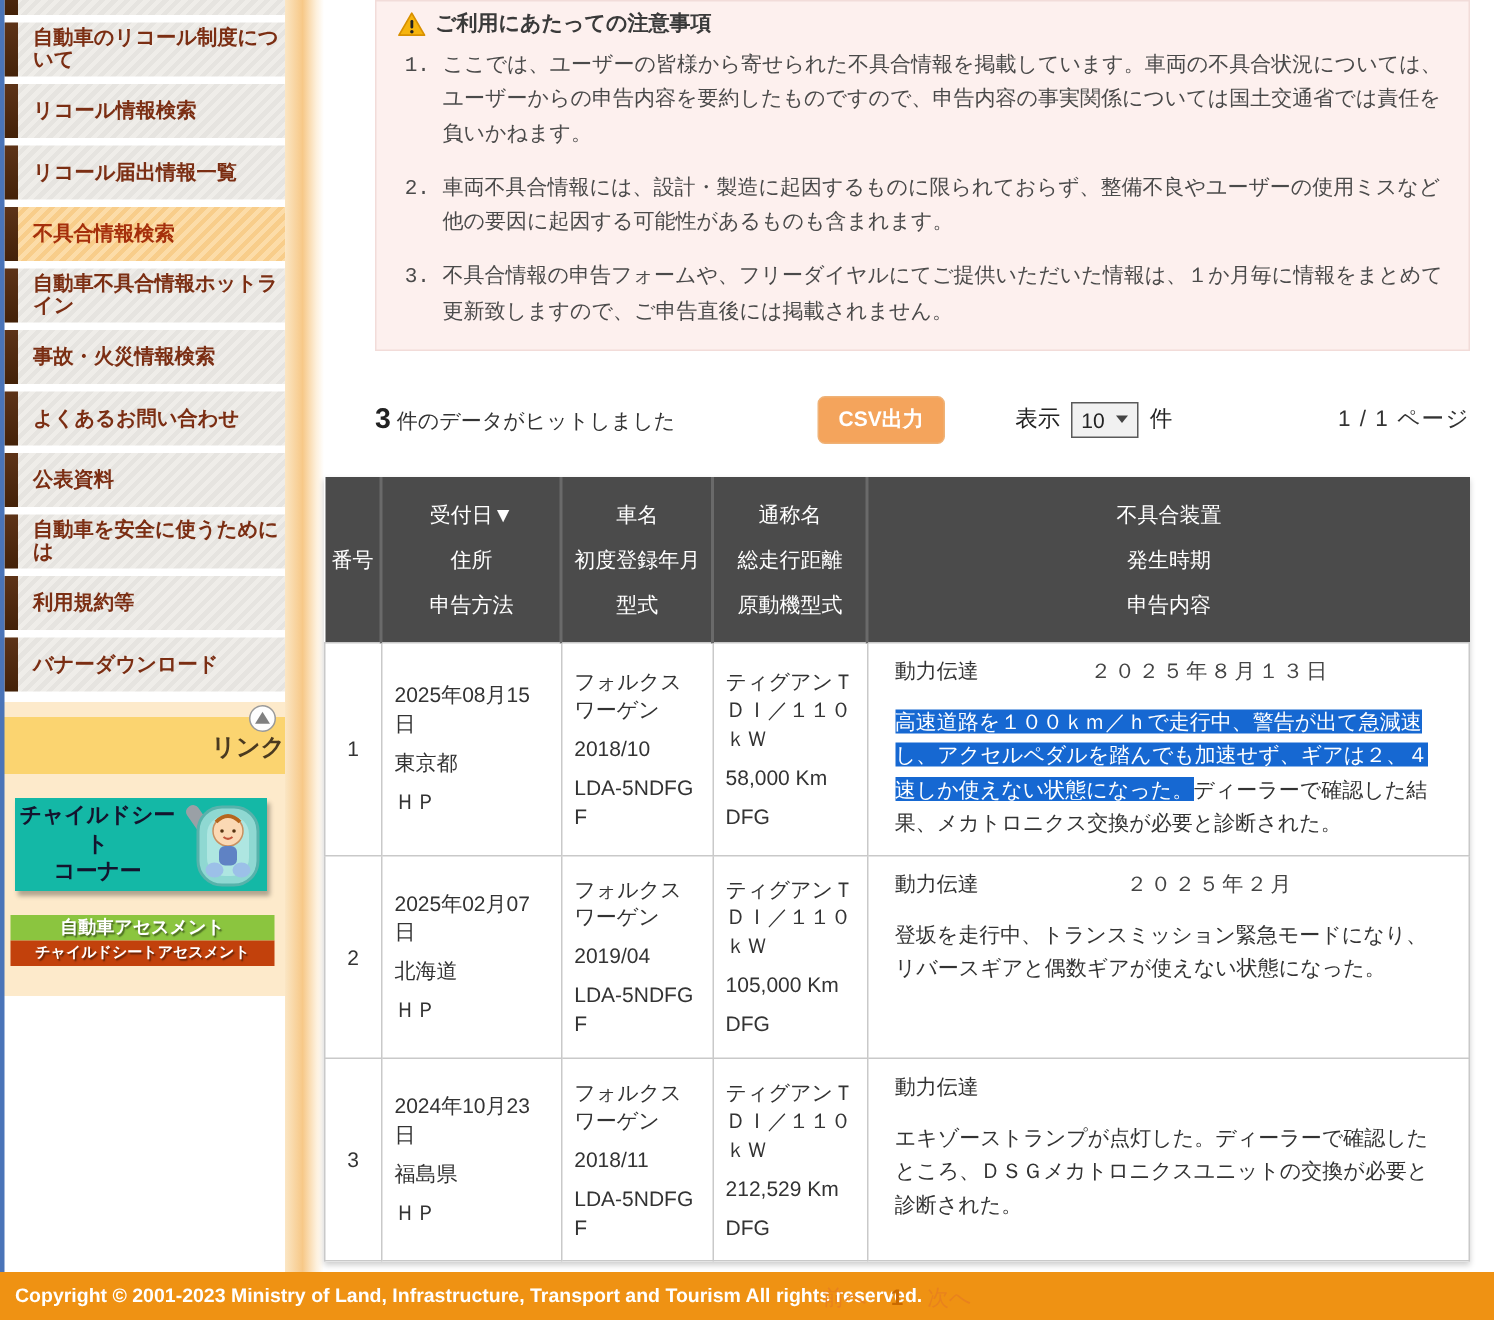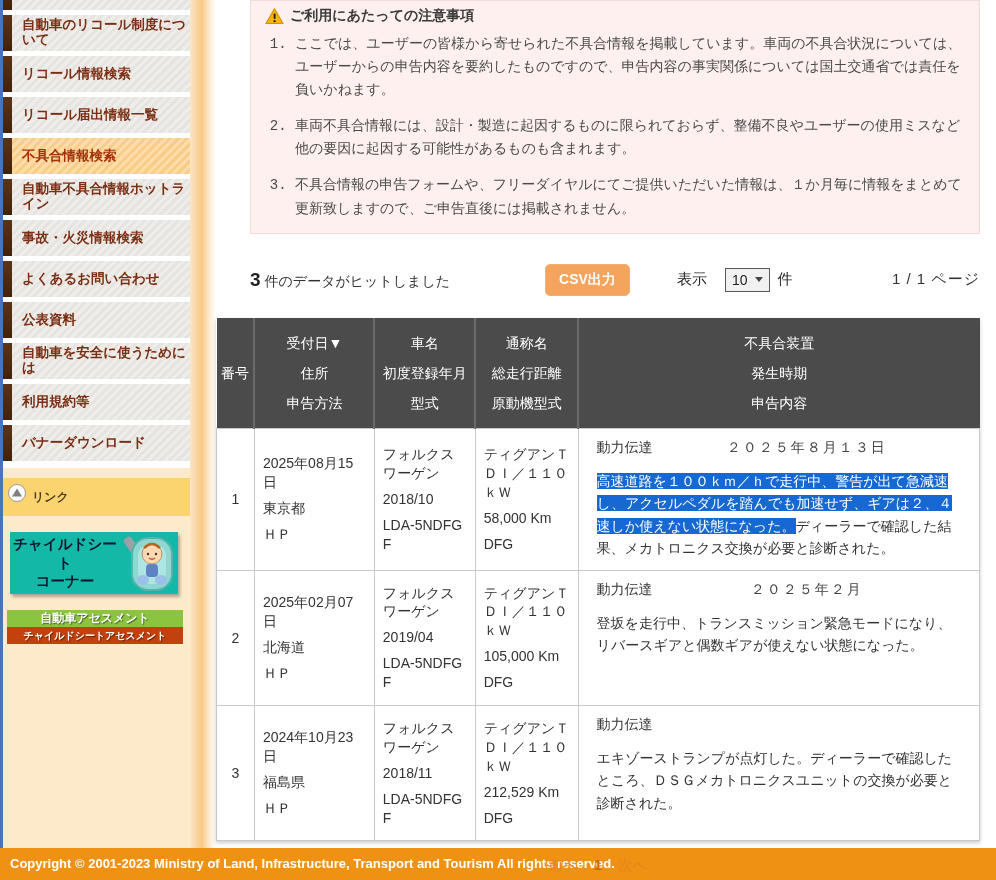--- a/index.html
+++ b/index.html
@@ -5,36 +5,36 @@
   html,body{margin:0;padding:0;}
   body{
     width:996px;height:880px;overflow:hidden;background:#fff;
     font-family:"Liberation Sans","DejaVu Sans",sans-serif;
     font-size:14px;color:#333;
   }
   .page{position:relative;display:flex;width:996px;height:848px;}
   .blue-strip{position:absolute;left:0;top:0;width:3px;height:848px;background:#4a74b8;z-index:5;}
 
   
-  .sidebar{position:relative;width:190px;height:848px;background:#fdeacb;flex:none;}
+  .sidebar{position:relative;width:190px;height:664px;background:#fdeacb;flex:none;}
   .menu-wrap{background:#fff;padding:0 0 2px 3px;}
   .menu-item{
     display:flex;align-items:center;height:36px;margin-bottom:5px;cursor:pointer;
     background:repeating-linear-gradient(135deg,#efede9 0px,#efede9 3px,#e6e4e0 3px,#e6e4e0 6px);
     text-decoration:none;
   }
   .menu-item:first-child{margin-top:-26px;}
   .menu-item .bar{width:9px;height:36px;background:linear-gradient(180deg,#5d3318,#432108);flex:none;}
   .menu-item .lbl{padding-left:10px;font-weight:bold;font-size:13.5px;color:#7b2e13;line-height:1.1;}
   .menu-item.active{background:repeating-linear-gradient(135deg,#fcdca8 0px,#fcdca8 3px,#f8cd8a 3px,#f8cd8a 6px);}
   .menu-item.active .lbl{color:#a52f0b;}
 
   .link-header{
-    margin-top:10px;height:38px;background:#fbd470;display:flex;align-items:center;
-    padding-left:8px;font-weight:bold;font-size:12px;color:#4a3a20;
+    margin-top:10px;height:38px;background:#fbd470;display:flex;align-items:flex-end;
+    padding-left:8px;font-weight:bold;font-size:16px;color:#4a3a20;flex-direction:column;
   }
   .link-header svg{margin-right:6px;margin-top:-8px;}
 
   .cs-banner{
     display:flex;margin:16px 0 0 10px;width:168px;height:62px;background:#14b8a6;
     align-items:center;box-shadow:2px 3px 3px rgba(0,0,0,.3);cursor:pointer;
   }
   .cs-text{flex:1;text-align:center;font-weight:bold;font-size:14.5px;color:#14142e;line-height:1.3;}
   .as-banner{
     margin:6px 0 0 10px;width:168px;background:#3f3f3f;border-radius:7px;
@@ -63,21 +63,21 @@
   .hit b{font-size:19px;color:#222;}
   .hit span{font-size:14px;color:#333;}
   .csv-btn{
     margin-left:82px;background:#f4a45c;border:1px solid #efb277;border-radius:5px;
     color:#fff;font-weight:bold;font-size:14px;padding:6px 13px;cursor:pointer;
     font-family:inherit;
   }
   .display-ctl{margin-left:34px;display:flex;align-items:center;gap:7px;font-size:15px;color:#222;}
   .fake-select{
     display:inline-flex;align-items:center;gap:8px;border:1px solid #5a5a5a;background:#f1f1f1;
-    padding:3px 6px;cursor:pointer;font-size:14px;color:#222;margin-left:11px;
+    padding:3px 6px;cursor:pointer;font-size:14px;color:#222;
   }
   .chev{width:0;height:0;border-left:4px solid transparent;border-right:4px solid transparent;border-top:5px solid #444;}
   .page-ind{margin-left:auto;font-size:15px;color:#333;letter-spacing:1px;}
 
   
   table{border-collapse:collapse;width:764px;box-shadow:0 2px 4px rgba(0,0,0,.2);}
   thead th{
     background:#4b4b4b;color:#fff;font-weight:normal;font-size:14px;
     border-left:2px solid #6a6a6a;padding:10px 2px;vertical-align:middle;
   }

